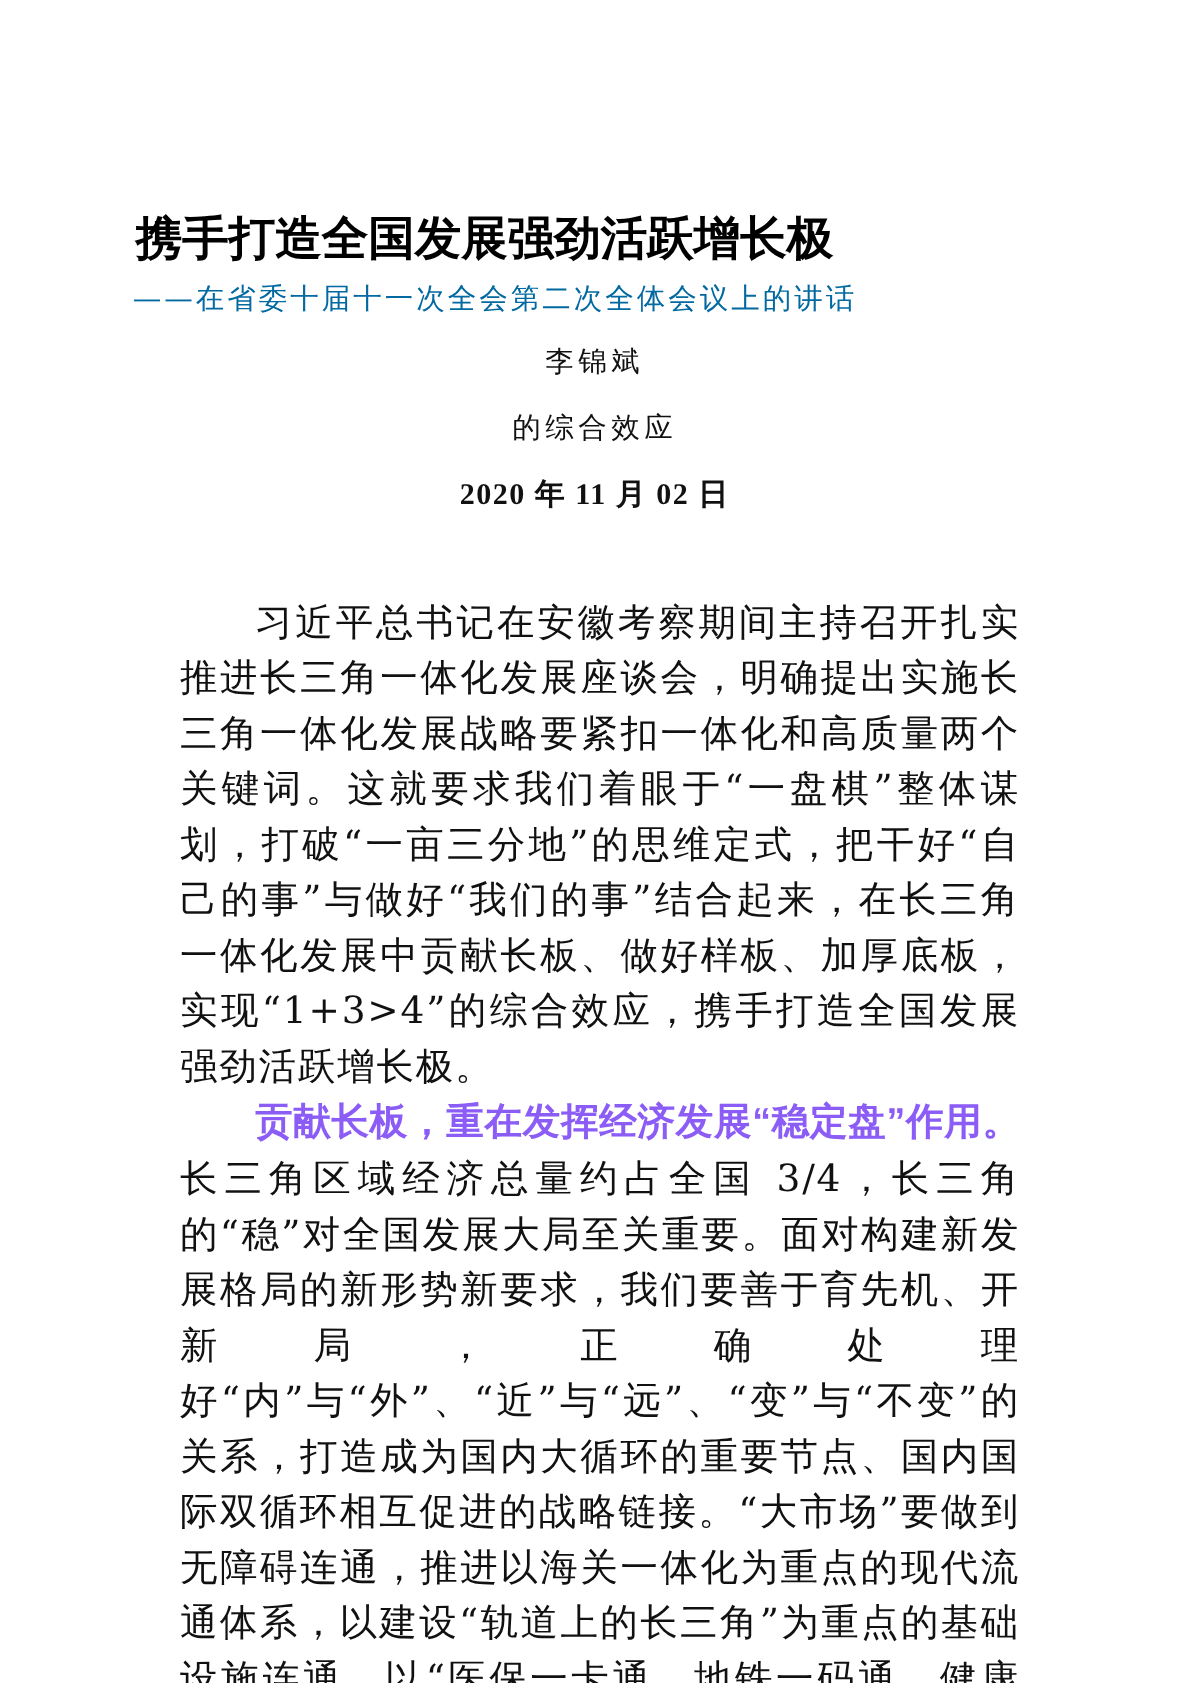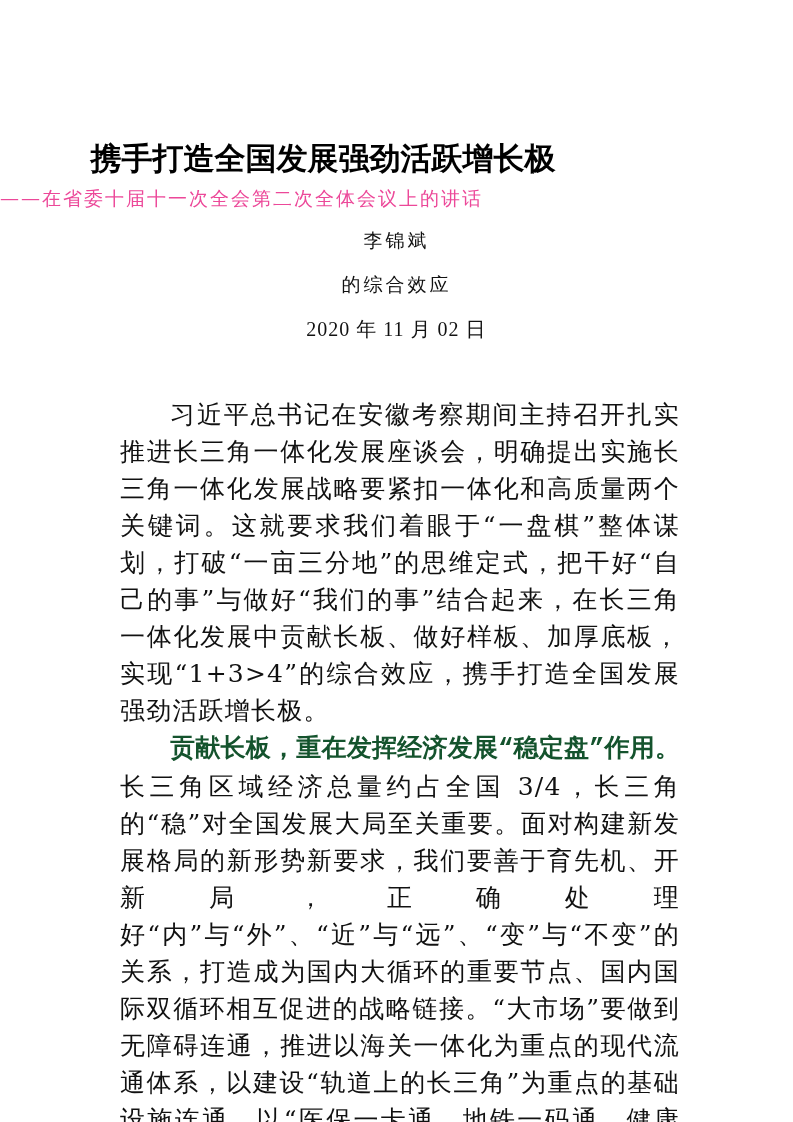--- a/index.html
+++ b/index.html
@@ -2,31 +2,31 @@
 <html><head>
 <meta charset="utf-8">
 <style>
   html, body { margin: 0; padding: 0; background: #ffffff; }
   body { width: 793px; height: 1122px; position: relative; overflow: hidden;
          font-family: "DejaVu Serif", "Liberation Serif", serif; color: #111; }
   .page { position: absolute; left: 0; top: 0; width: 793px; height: 1122px; }
   .title { position: absolute; top: 138px; left: 0; width: 646px; text-align: center;
            font-family: "DejaVu Sans", "Liberation Sans", sans-serif; font-weight: bold;
            font-size: 31px; letter-spacing: 0px; color: #000; }
-  .subtitle { position: absolute; top: 186px; left: 0; width: 660px; 
-              font-size: 19px; letter-spacing: 2px; color: #ec4899; }
+  .subtitle { position: absolute; top: 186px; left: 0; width: 660px; text-align: center;
+              font-size: 19px; letter-spacing: 2px; color: #0369a1; }
   .meta { position: absolute; left: 0; width: 793px; text-align: center; font-size: 19px;
           letter-spacing: 3px; color: #111; }
   .author { top: 228px; }
   .source { top: 272px; }
-  .date { top: 316px; letter-spacing: 1px; font-family: "Liberation Serif", serif; font-size: 20px; }
+  .date { top: 316px; letter-spacing: 1px; font-family: "Liberation Serif", serif; font-size: 20px; font-weight: bold; }
   .body { position: absolute; top: 396px; left: 120px; width: 560px; }
   .para { margin: 0; font-size: 25px; line-height: 37px; text-align: justify;
           text-indent: 2em; letter-spacing: 1.2px; color: #111; }
-  .lead { font-family: Liberation Mono, monospace; font-weight: bold; color: #14532d; letter-spacing: 0px; }
+  .lead { font-family: Liberation Sans, sans-serif; font-weight: bold; color: #8b5cf6; letter-spacing: 0px; }
 </style>
 </head>
 <body>
 
 <div class="page">
   <div class="title">携手打造全国发展强劲活跃增长极</div>
   <div class="subtitle">——在省委十届十一次全会第二次全体会议上的讲话</div>
   <div class="meta author">李锦斌</div>
   <div class="meta source">的综合效应</div>
   <div class="meta date">2020 年 11 月 02 日</div>

